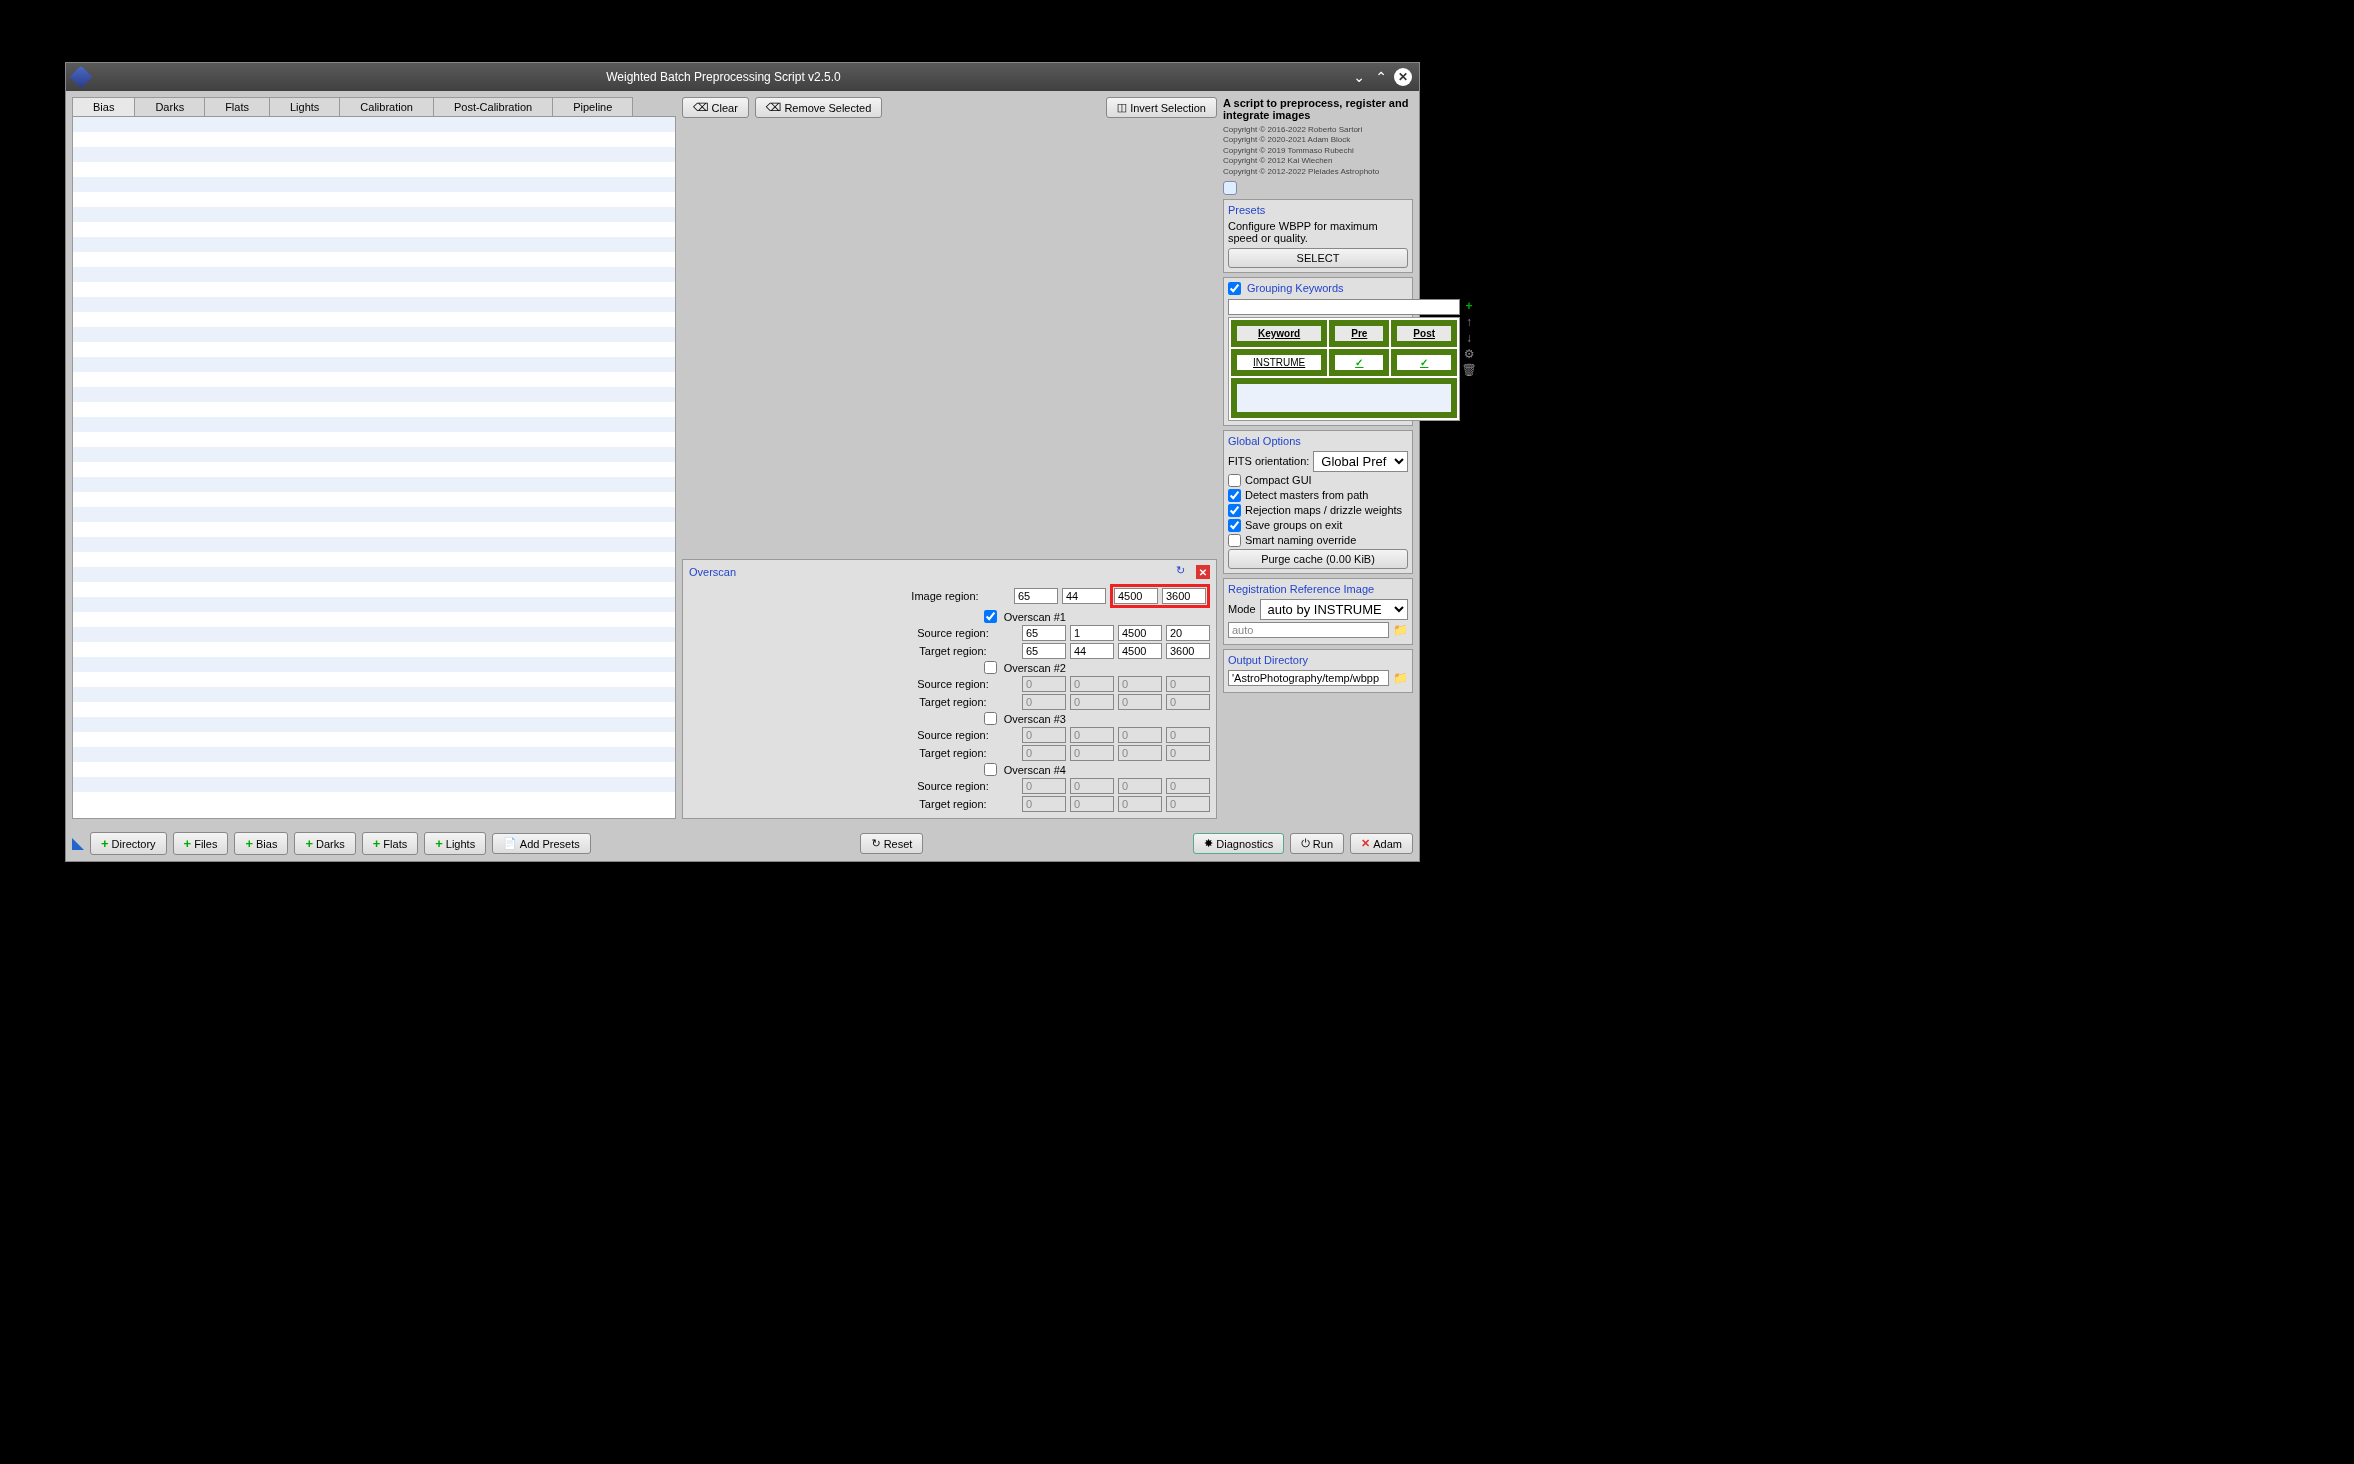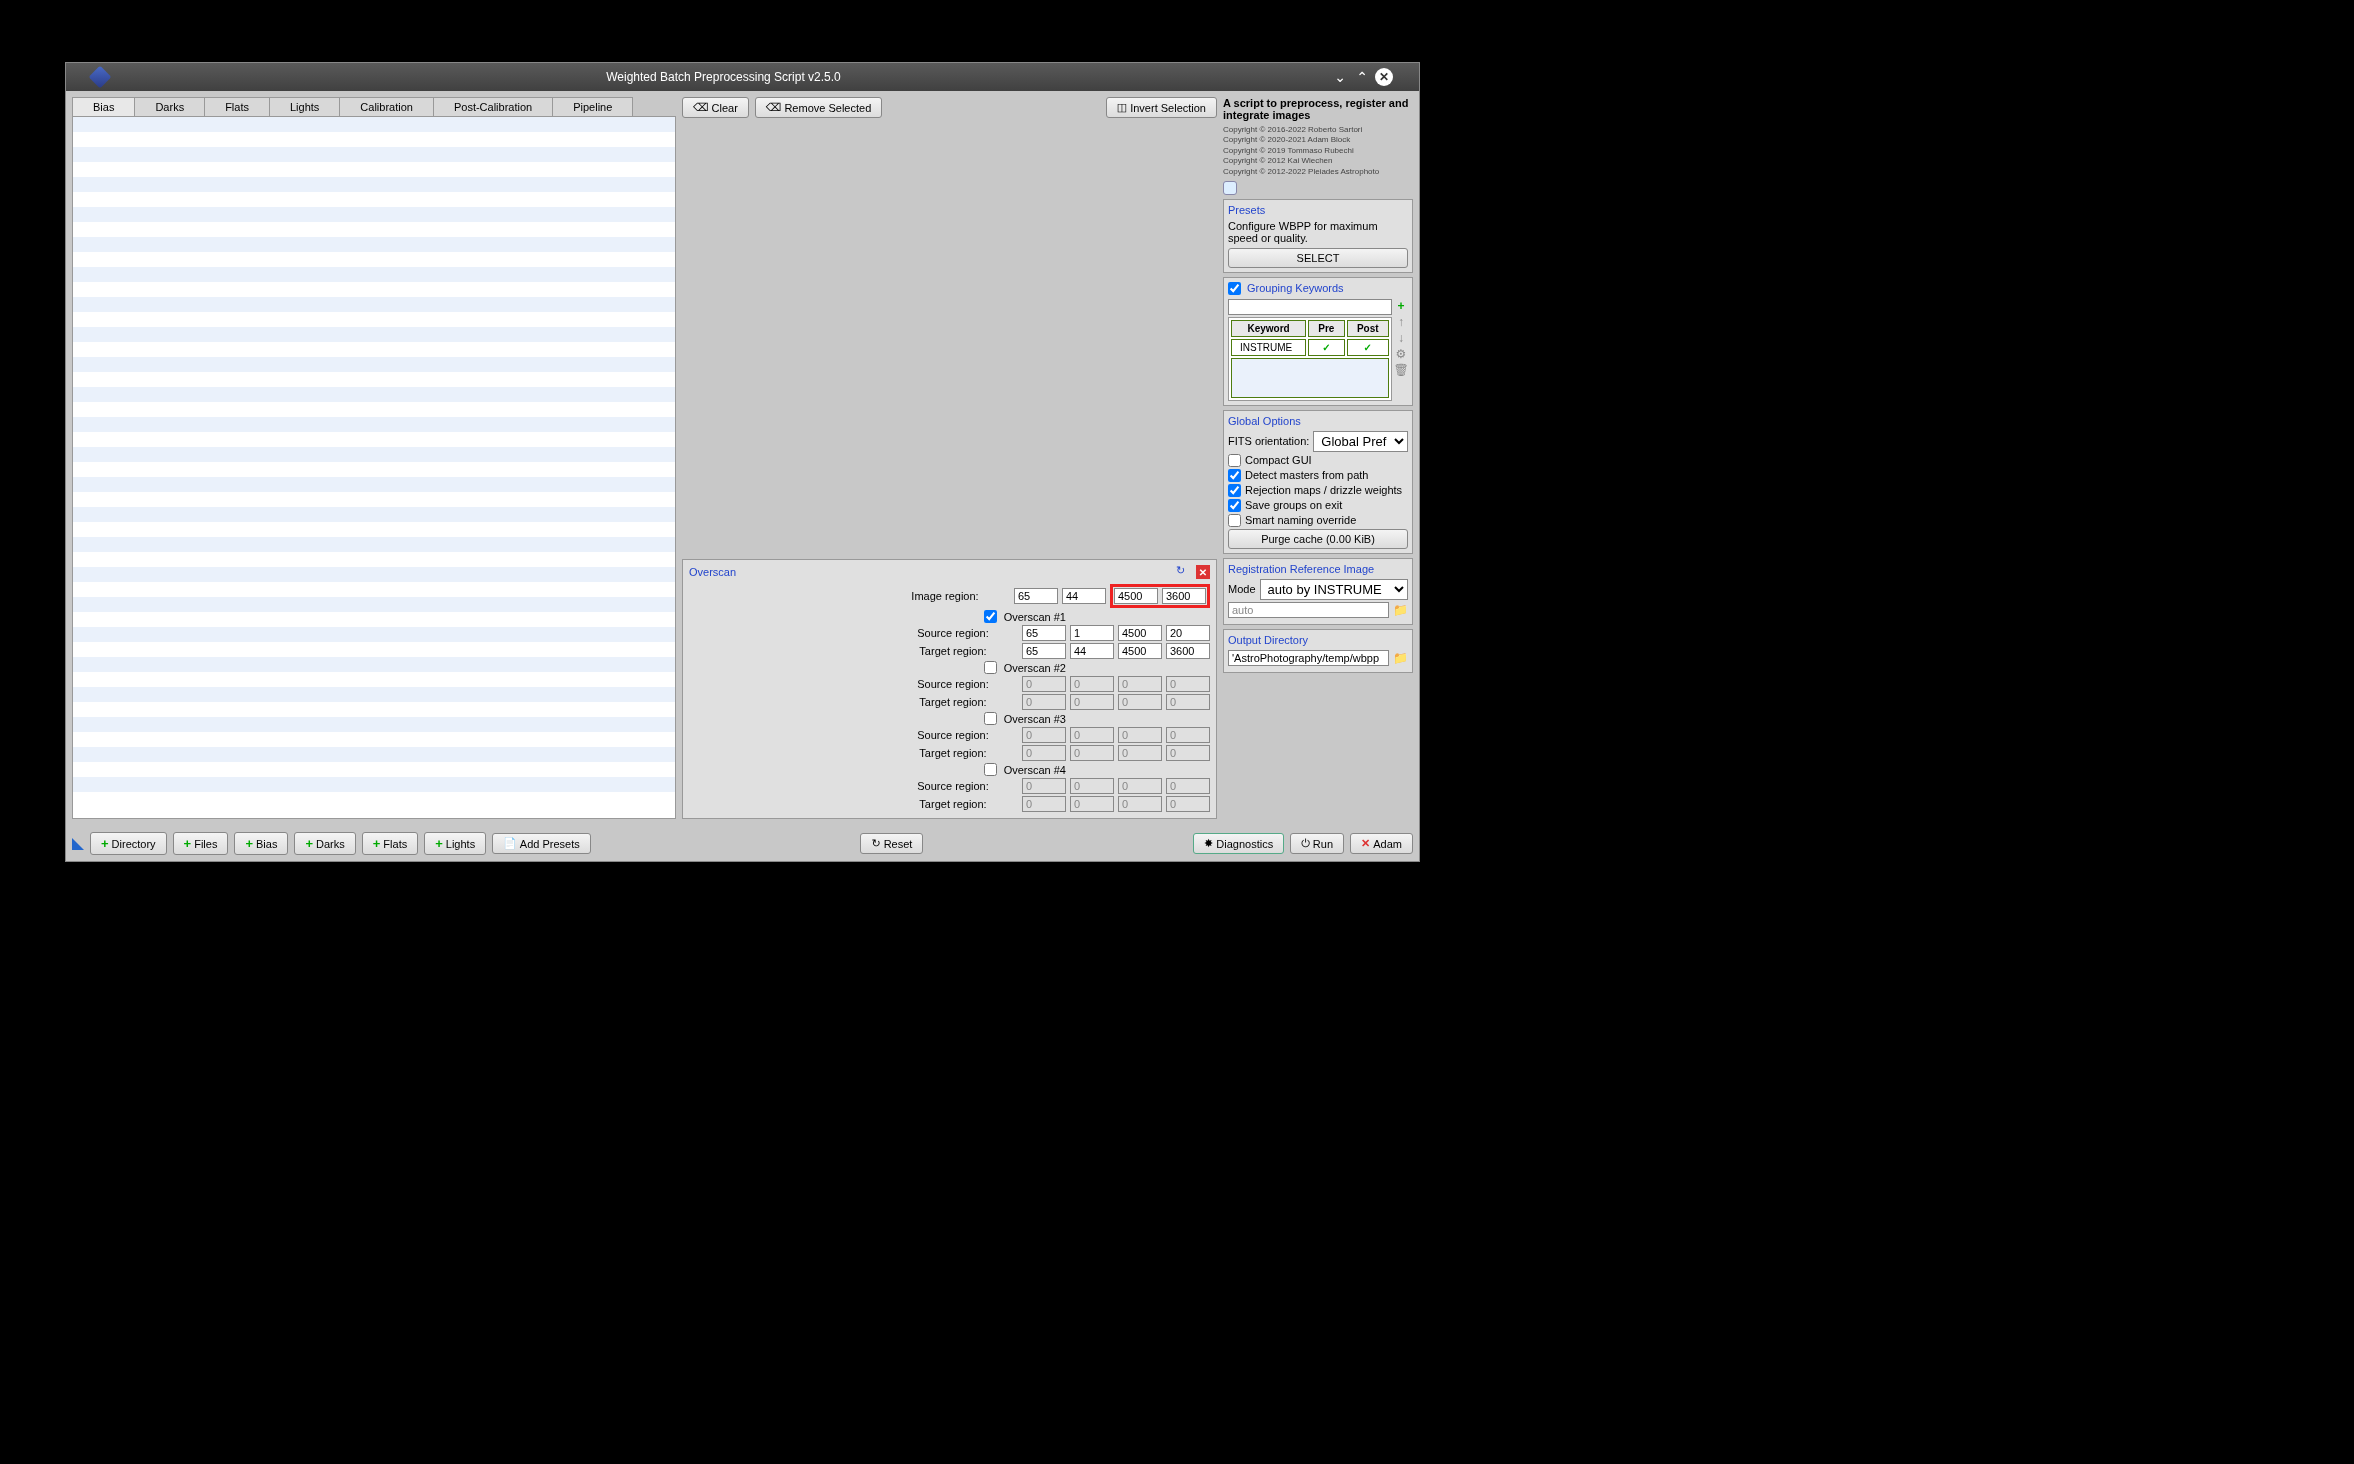--- a/index.html
+++ b/index.html
@@ -1,18 +1,18 @@
 <!DOCTYPE html>
 <html><head>
 <meta charset="utf-8">
 <style>
 * { box-sizing: border-box; margin: 0; padding: 0; font-family: -apple-system, BlinkMacSystemFont, "Segoe UI", sans-serif; }
 body { background: #000; width: 1485px; height: 924px; overflow: hidden; display: flex; justify-content: center; align-items: center; }
 .window { background: #c8c8c8; width: 1355px; height: 800px; position: relative; border: 1px solid #888; }
-.titlebar { background: linear-gradient(to bottom, #5a5a5a, #404040); height: 28px; display: flex; align-items: center; padding: 0 26px; color: #fff; font-size: 12px; }
+.titlebar { background: linear-gradient(to bottom, #5a5a5a, #404040); height: 28px; display: flex; align-items: center; padding: 0 7px; color: #fff; font-size: 12px; }
 .titlebar-icon { width: 16px; height: 16px; background: linear-gradient(135deg, #4a6bc7, #2a3b87); border-radius: 2px; margin-right: 8px; transform: rotate(45deg); }
 .titlebar-title { flex: 1; text-align: center; }
 .titlebar-controls { display: flex; gap: 4px; align-items: center; }
 .titlebar-btn { width: 18px; height: 18px; display: flex; align-items: center; justify-content: center; color: #fff; cursor: pointer; font-size: 14px; }
 .titlebar-close { width: 18px; height: 18px; background: #fff; border-radius: 50%; display: flex; align-items: center; justify-content: center; color: #333; font-size: 12px; font-weight: bold; cursor: pointer; }
 .content { display: flex; height: calc(100% - 28px - 36px); padding: 6px; gap: 6px; }
 .left-col { flex: 1; display: flex; flex-direction: column; }
 .tabs { display: flex; }
 .tab { background: #d8d8d8; border: 1px solid #999; border-bottom: none; padding: 3px 20px; font-size: 11px; cursor: pointer; margin-right: -1px; }
 .tab.active { background: #e8e8e8; }
@@ -37,21 +37,21 @@
 .red-box { border: 3px solid #e22; padding: 1px; display: flex; gap: 4px; }
 .right-col { width: 190px; display: flex; flex-direction: column; gap: 4px; font-size: 10px; }
 .desc { font-size: 11px; font-weight: bold; }
 .copyright { font-size: 8px; color: #444; line-height: 1.3; }
 .right-panel { border: 1px solid #999; background: #e0e0e0; padding: 4px; }
 .right-panel-title { color: #2244cc; font-size: 11px; margin-bottom: 4px; }
 .right-panel-title.with-chk { display: flex; align-items: center; gap: 6px; }
 .opt-row { display: flex; align-items: center; gap: 4px; font-size: 11px; margin: 2px 0; }
 .select-box { border: 1px solid #888; background: #fff; padding: 1px 3px; font-size: 13px; flex: 1; }
 .keyword-table { border: 1px solid #999; background: #fff; font-size: 10px; width: 100%; }
-.keyword-table th, .keyword-table td { border: 1px solid #4d7c0f; padding: 2px 8px; text-align: center; }
+.keyword-table th, .keyword-table td { border: 6px solid #4d7c0f; padding: 2px 16px; text-align: center; text-decoration: underline; }
 .keyword-table th { background: #e8e8e8; }
 .check-mark { color: #0a0; font-weight: bold; }
 .keyword-container { display: flex; gap: 2px; }
 .keyword-left { flex: 1; }
 .keyword-buttons { display: flex; flex-direction: column; gap: 2px; }
 .small-btn { width: 14px; height: 14px; font-size: 12px; display: flex; align-items: center; justify-content: center; cursor: pointer; color: #888; }
 .text-input { border: 1px solid #888; background: #fff; padding: 1px 3px; font-size: 11px; width: 100%; }
 .bottom-bar { position: absolute; bottom: 6px; left: 6px; right: 6px; display: flex; gap: 6px; align-items: center; }
 .plus-btn .plus { color: #0a0; font-weight: bold; font-size: 13px; }
 .spacer { flex: 1; }

